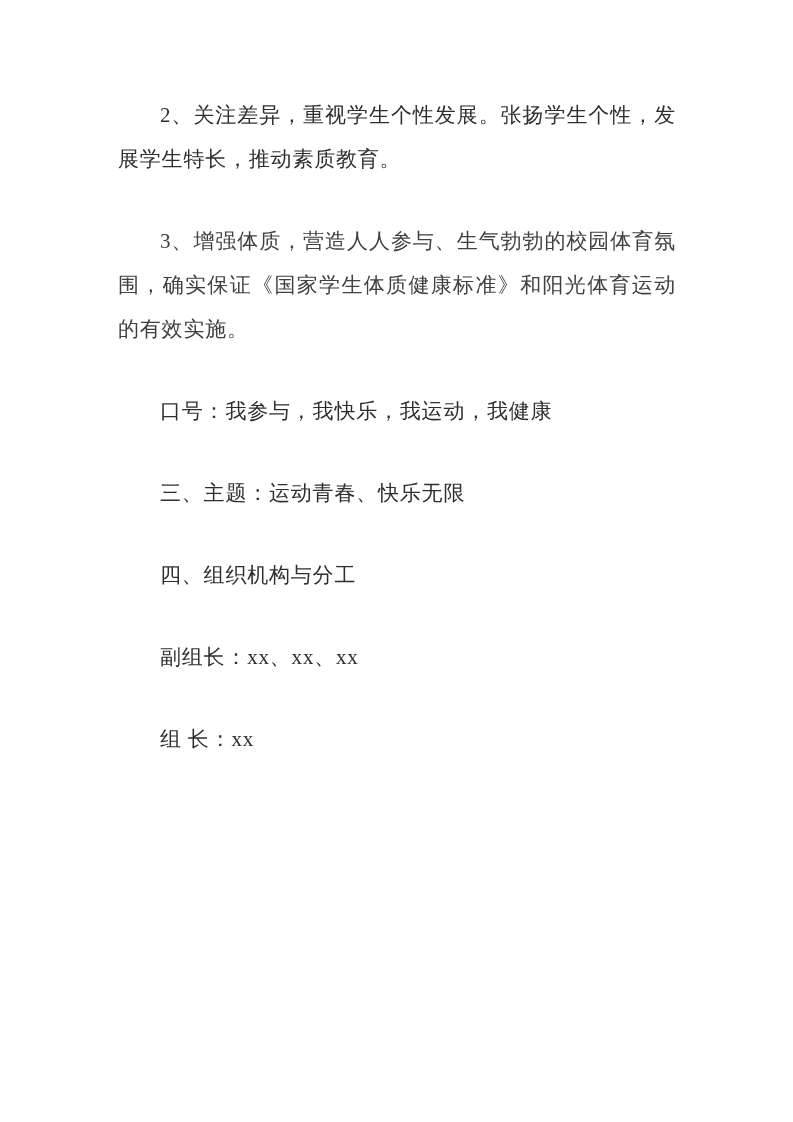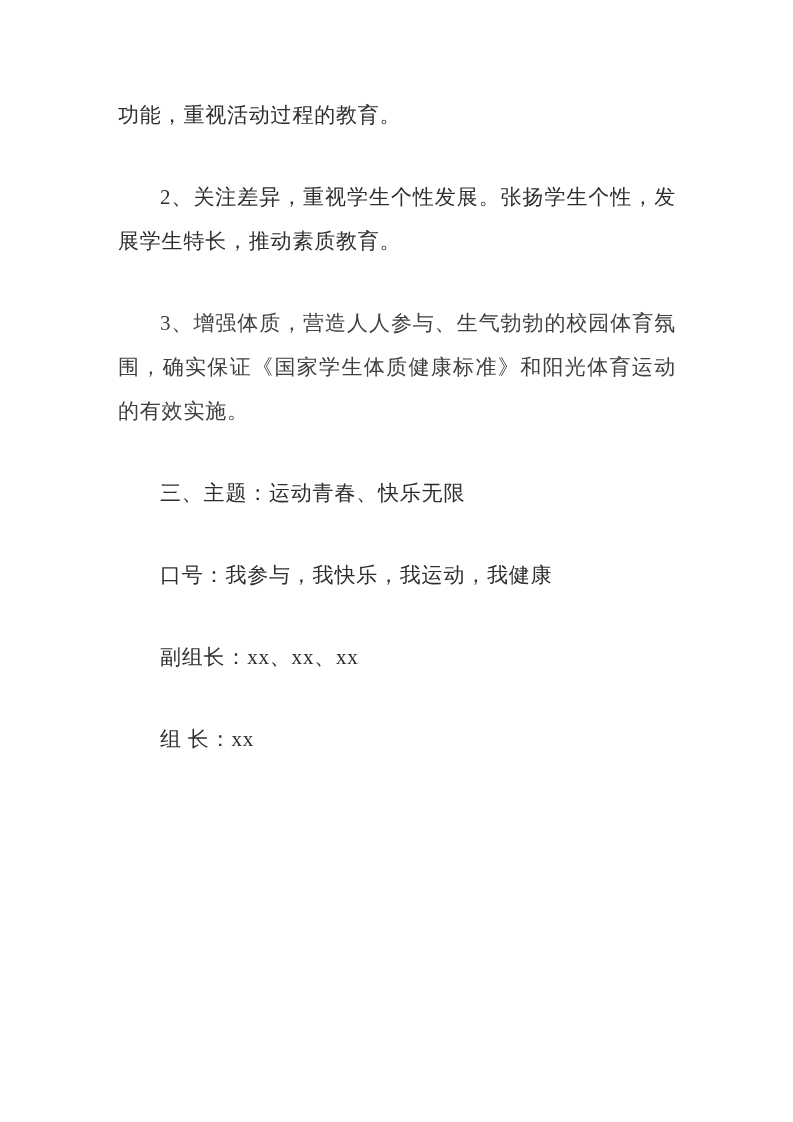--- a/index.html
+++ b/index.html
@@ -37,21 +37,21 @@
   .para:last-child {
     margin-bottom: 0;
   }
 </style>
 </head>
 <body>
 
 <div class="page" style="background: rgb(255, 255, 255);">
   <div class="doc-body" id="doc-body">
 
-  <p class="para" style="color: rgb(46, 46, 46);">功能，重视活动过程的教育。</p>
       <p class="para indent" style="color: rgb(46, 46, 46);">2、关注差异，重视学生个性发展。张扬学生个性，发展学生特长，推动素质教育。</p>
       <p class="para indent" style="color: #404040;">3、增强体质，营造人人参与、生气勃勃的校园体育氛围，确实保证《国家学生体质健康标准》和阳光体育运动的有效实施。</p>
+      <p class="para indent" style="color: rgb(46, 46, 46);">口号：我参与，我快乐，我运动，我健康</p>
       <p class="para indent" style="color: rgb(46, 46, 46);">三、主题：运动青春、快乐无限</p>
-      <p class="para indent" style="color: rgb(46, 46, 46);">口号：我参与，我快乐，我运动，我健康</p>
+      <p class="para indent" style="color: rgb(46, 46, 46);">四、组织机构与分工</p>
       <p class="para indent" style="color: rgb(46, 46, 46);">副组长：xx、xx、xx</p>
       <p class="para indent" style="color: rgb(46, 46, 46);">组 长：xx</p>
     </div>
 </div>
 
 </body></html>

